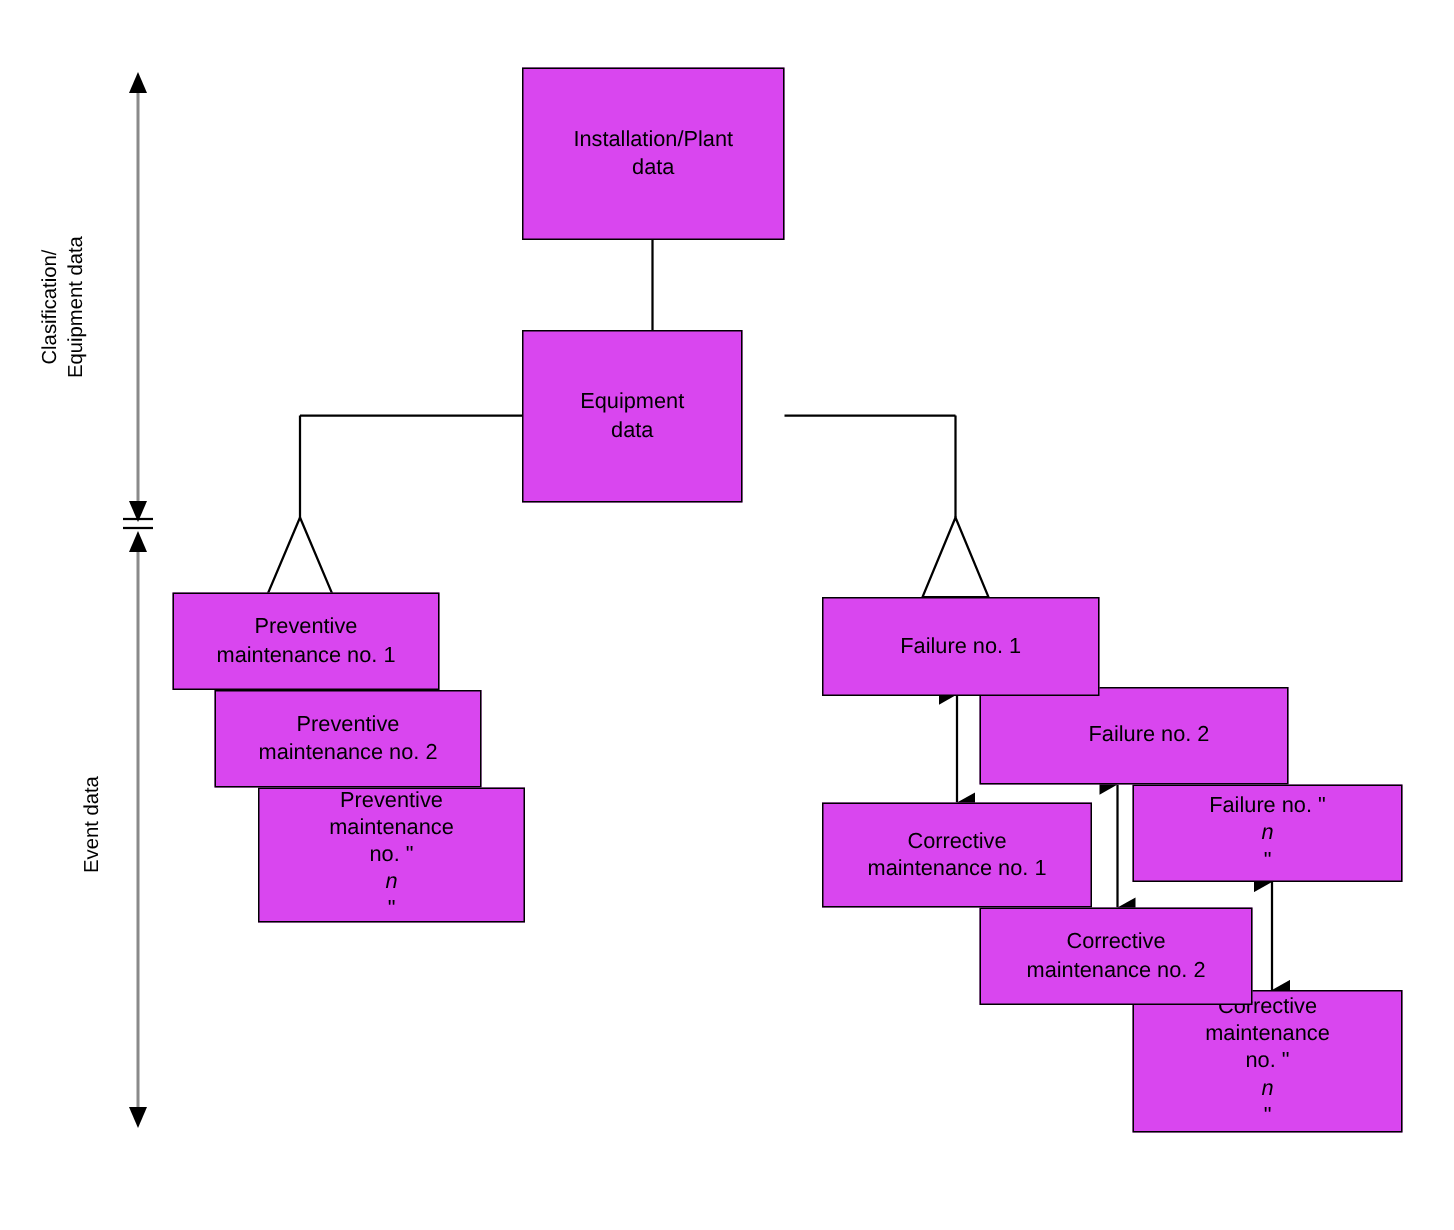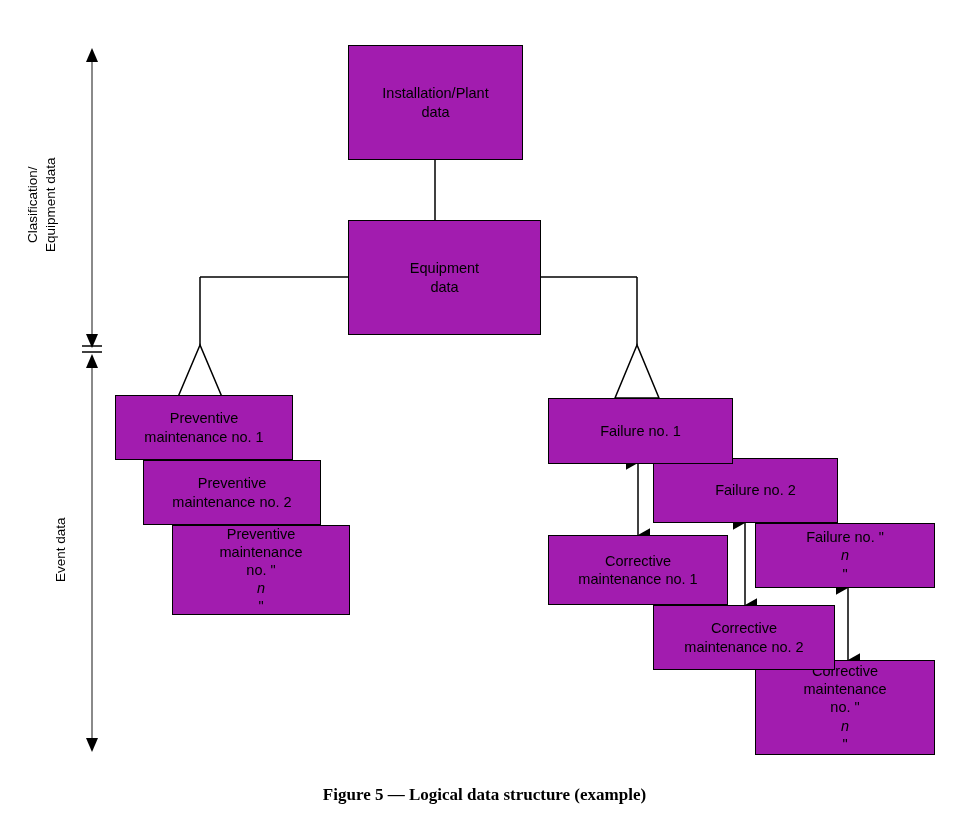--- a/index.html
+++ b/index.html
@@ -15,21 +15,21 @@
     position: relative;
     width: 969px;
     height: 820px;
     overflow: hidden;
     background: #ffffff;
   }
   .box {
     position: absolute;
     box-sizing: border-box;
     border: 1.5px solid #000000;
-    background: #a21caf;
+    background: #d946ef;
     display: flex;
     align-items: center;
     justify-content: center;
     text-align: center;
     font-size: 14.5px;
     line-height: 1.25;
     color: #000000;
     padding: 2px 4px;
   }
   .box span { display: block; }
@@ -109,21 +109,21 @@
 Equipment data</div>
   <div class="axis-label" style="left:52px; top:470px; height:160px;">Event data</div>
 
   <div class="box" style="left:348px; top:45px; width:175px; height:115px;">
     <div>
       <span>Installation/Plant</span>
       <span>data</span>
     </div>
   </div>
 
-  <div class="box" style="left:348px; top:220px; width:193px; height:115px;">
+  <div class="box" style="left:348px; top:220px; width:147px; height:115px;">
     <div>
       <span>Equipment</span>
       <span>data</span>
     </div>
   </div>
 
   <div class="box" style="left:115px; top:395px; width:178px; height:65px; z-index:5;">
     <div>
       <span>Preventive</span>
       <span>maintenance no. 1</span>
@@ -144,21 +144,21 @@
       <span>no. "<span class="ital">n</span>"</span>
     </div>
   </div>
 
   <div class="box" style="left:548px; top:398px; width:185px; height:66px; z-index:8;">
     <div>
       <span>Failure no. 1</span>
     </div>
   </div>
 
-  <div class="box" style="left:653px; top:458px; width:185px; height:65px; z-index:7;padding-left:24px;">
+  <div class="box" style="left:653px; top:458px; width:206px; height:65px; z-index:7;padding-left:24px;">
     <div>
       <span>Failure no. 2</span>
     </div>
   </div>
 
   <div class="box" style="left:755px; top:523px; width:180px; height:65px; z-index:6;">
     <div>
       <span>Failure no. "<span class="ital">n</span>"</span>
     </div>
   </div>
@@ -178,15 +178,14 @@
   </div>
 
   <div class="box" style="left:755px; top:660px; width:180px; height:95px; z-index:3;">
     <div>
       <span>Corrective</span>
       <span>maintenance</span>
       <span>no. "<span class="ital">n</span>"</span>
     </div>
   </div>
 
-  <div class="caption" style="left:0; top:785px;">Figure 5 — Logical data structure (example)</div>
 
 </div>
 
 </body></html>

